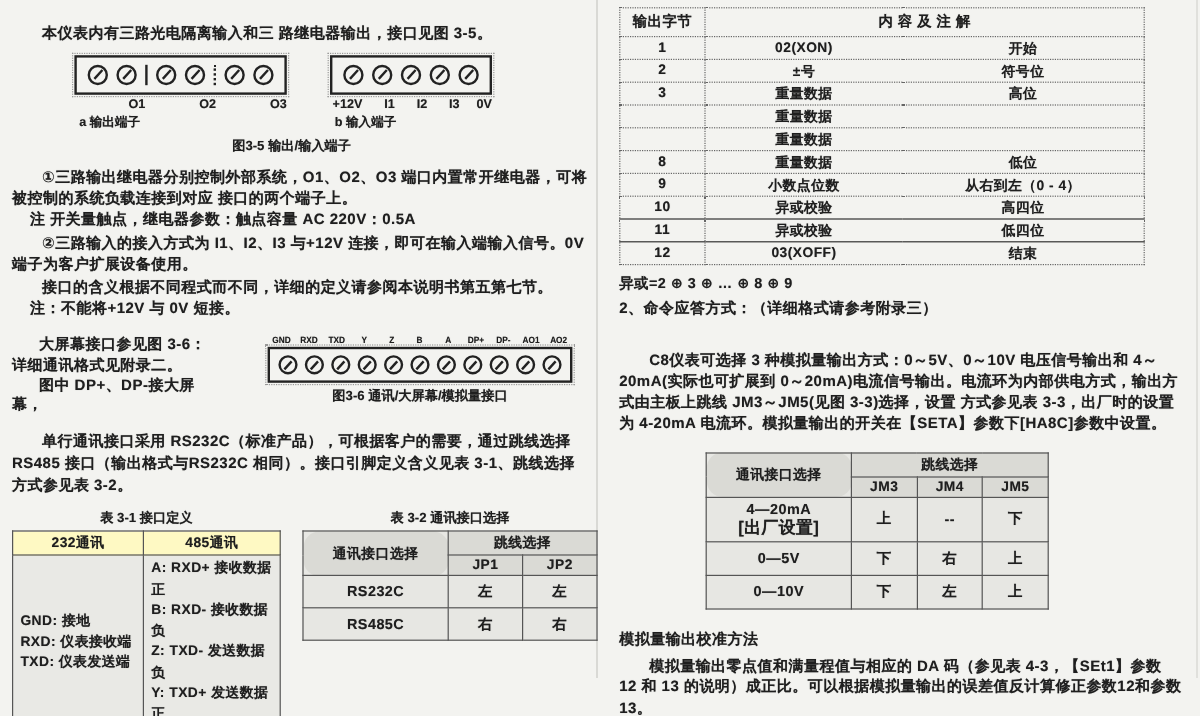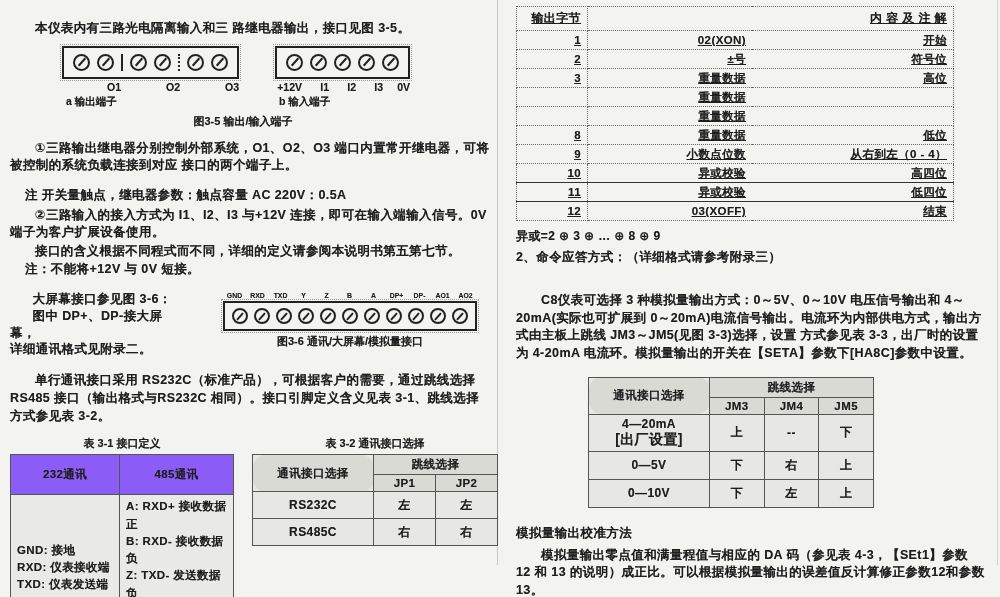--- a/index.html
+++ b/index.html
@@ -48,37 +48,37 @@
   
   table{border-collapse:collapse;}
   th,td{font-size:11.5px;letter-spacing:.4px;}
 
   .tables-row{display:flex;margin-top:1px;}
   .tbl-caption{text-align:center;font-size:11px;margin:10px 0 3px 0;}
 
   table.t31{width:224px;background:#e9e9e5;}
   table.t31 th,table.t31 td{border:1px solid #555;outline:none;padding:3px 6px;}
   table.t31{border:1px dotted #777;}
-  table.t31 th{background:#8b5cf6;font-size:11.5px;padding:12px 4px;}
+  table.t31 th{background:#fef9c3;font-size:11.5px;padding:2px 4px;}
   table.t31 td{vertical-align:middle;font-size:11.5px;line-height:1.5;text-align:left;}
   .tbl-col.second{margin-left:18px;}
 
   table.jmp{background:#e7e7e3;border:1px dotted #777;}
   table.jmp th,table.jmp td{border:1px solid #555;padding:2px 4px;text-align:center;}
   table.jmp th{background:#dadad5;}
   table.t32{width:246px;}
   table.t32 td{height:22px;font-size:12px;}
   table.t33{width:286px;margin:14px 0 0 72px;}
   table.t33 td{height:23px;font-size:12px;}
   table.jmp .lblcell{width:112px;border-radius:13px;}
   .lbl2{font-size:14px;}
 
   
   table.bytes{width:438px;margin-top:6px;border:1px dotted #555;}
-  table.bytes th,table.bytes td{border:1px dotted #666;padding:1.5px 6px;text-align:right;font-size:11.5px;text-decoration:underline;}
+  table.bytes th,table.bytes td{border:1px dotted #666;padding:1.5px 6px;text-align:center;font-size:11.5px;}
   table.bytes th{font-size:12px;padding:3px 6px;}
   table.bytes td.c1{width:58px;}
   table.bytes td.c2{width:152px;border-right:none;}
   table.bytes td.c3{border-left:none;}
   table.bytes tr.solid-top td{border-top:1px solid #333;}
   .xor{margin-top:7px;font-size:12px;}
   .cmdline{margin-top:5px;font-size:12.5px;}
   .c8{margin-top:26px;line-height:1.42;}
   .calib-h{margin-top:17px;font-size:12.5px;}
   .calib-p{margin-top:5px;line-height:1.42;}
@@ -151,31 +151,31 @@
               <span>0V</span>
             </div>
           <div class="sublabel">b 输入端子</div>
         </div>
       </div>
       <div class="caption">图3-5 输出/输入端子</div>
     </div>
 
     <div style="margin-top:11px;">
       <p class="indent">①三路输出继电器分别控制外部系统，O1、O2、O3 端口内置常开继电器，可将被控制的系统负载连接到对应 接口的两个端子上。</p>
-      <p style="text-indent:1.2em;margin-top:14px;">注  开关量触点，继电器参数：触点容量 AC  220V：0.5A</p>
+      <p style="text-indent:1.2em;margin-top:2px;">注  开关量触点，继电器参数：触点容量 AC  220V：0.5A</p>
       <p class="indent" style="margin-top:3px;">②三路输入的接入方式为 I1、I2、I3 与+12V 连接，即可在输入端输入信号。0V 端子为客户扩展设备使用。</p>
       <p class="indent" style="margin-top:2px;">接口的含义根据不同程式而不同，详细的定义请参阅本说明书第五第七节。</p>
       <p style="text-indent:1.2em;margin-top:2px;">注：不能将+12V 与 0V 短接。</p>
     </div>
 
     <div class="fig36">
       <div class="fig36-text">
         <p style="text-indent:1.8em;">大屏幕接口参见图 3-6：</p>
+        <p>详细通讯格式见附录二。</p>
         <p style="text-indent:1.8em;">图中 DP+、DP-接大屏幕，</p>
-        <p>详细通讯格式见附录二。</p>
       </div>
       <div class="fig36-strip">
         <div class="strip-labels">
             <span>GND</span>
             <span>RXD</span>
             <span>TXD</span>
             <span>Y</span>
             <span>Z</span>
             <span>B</span>
             <span>A</span>

